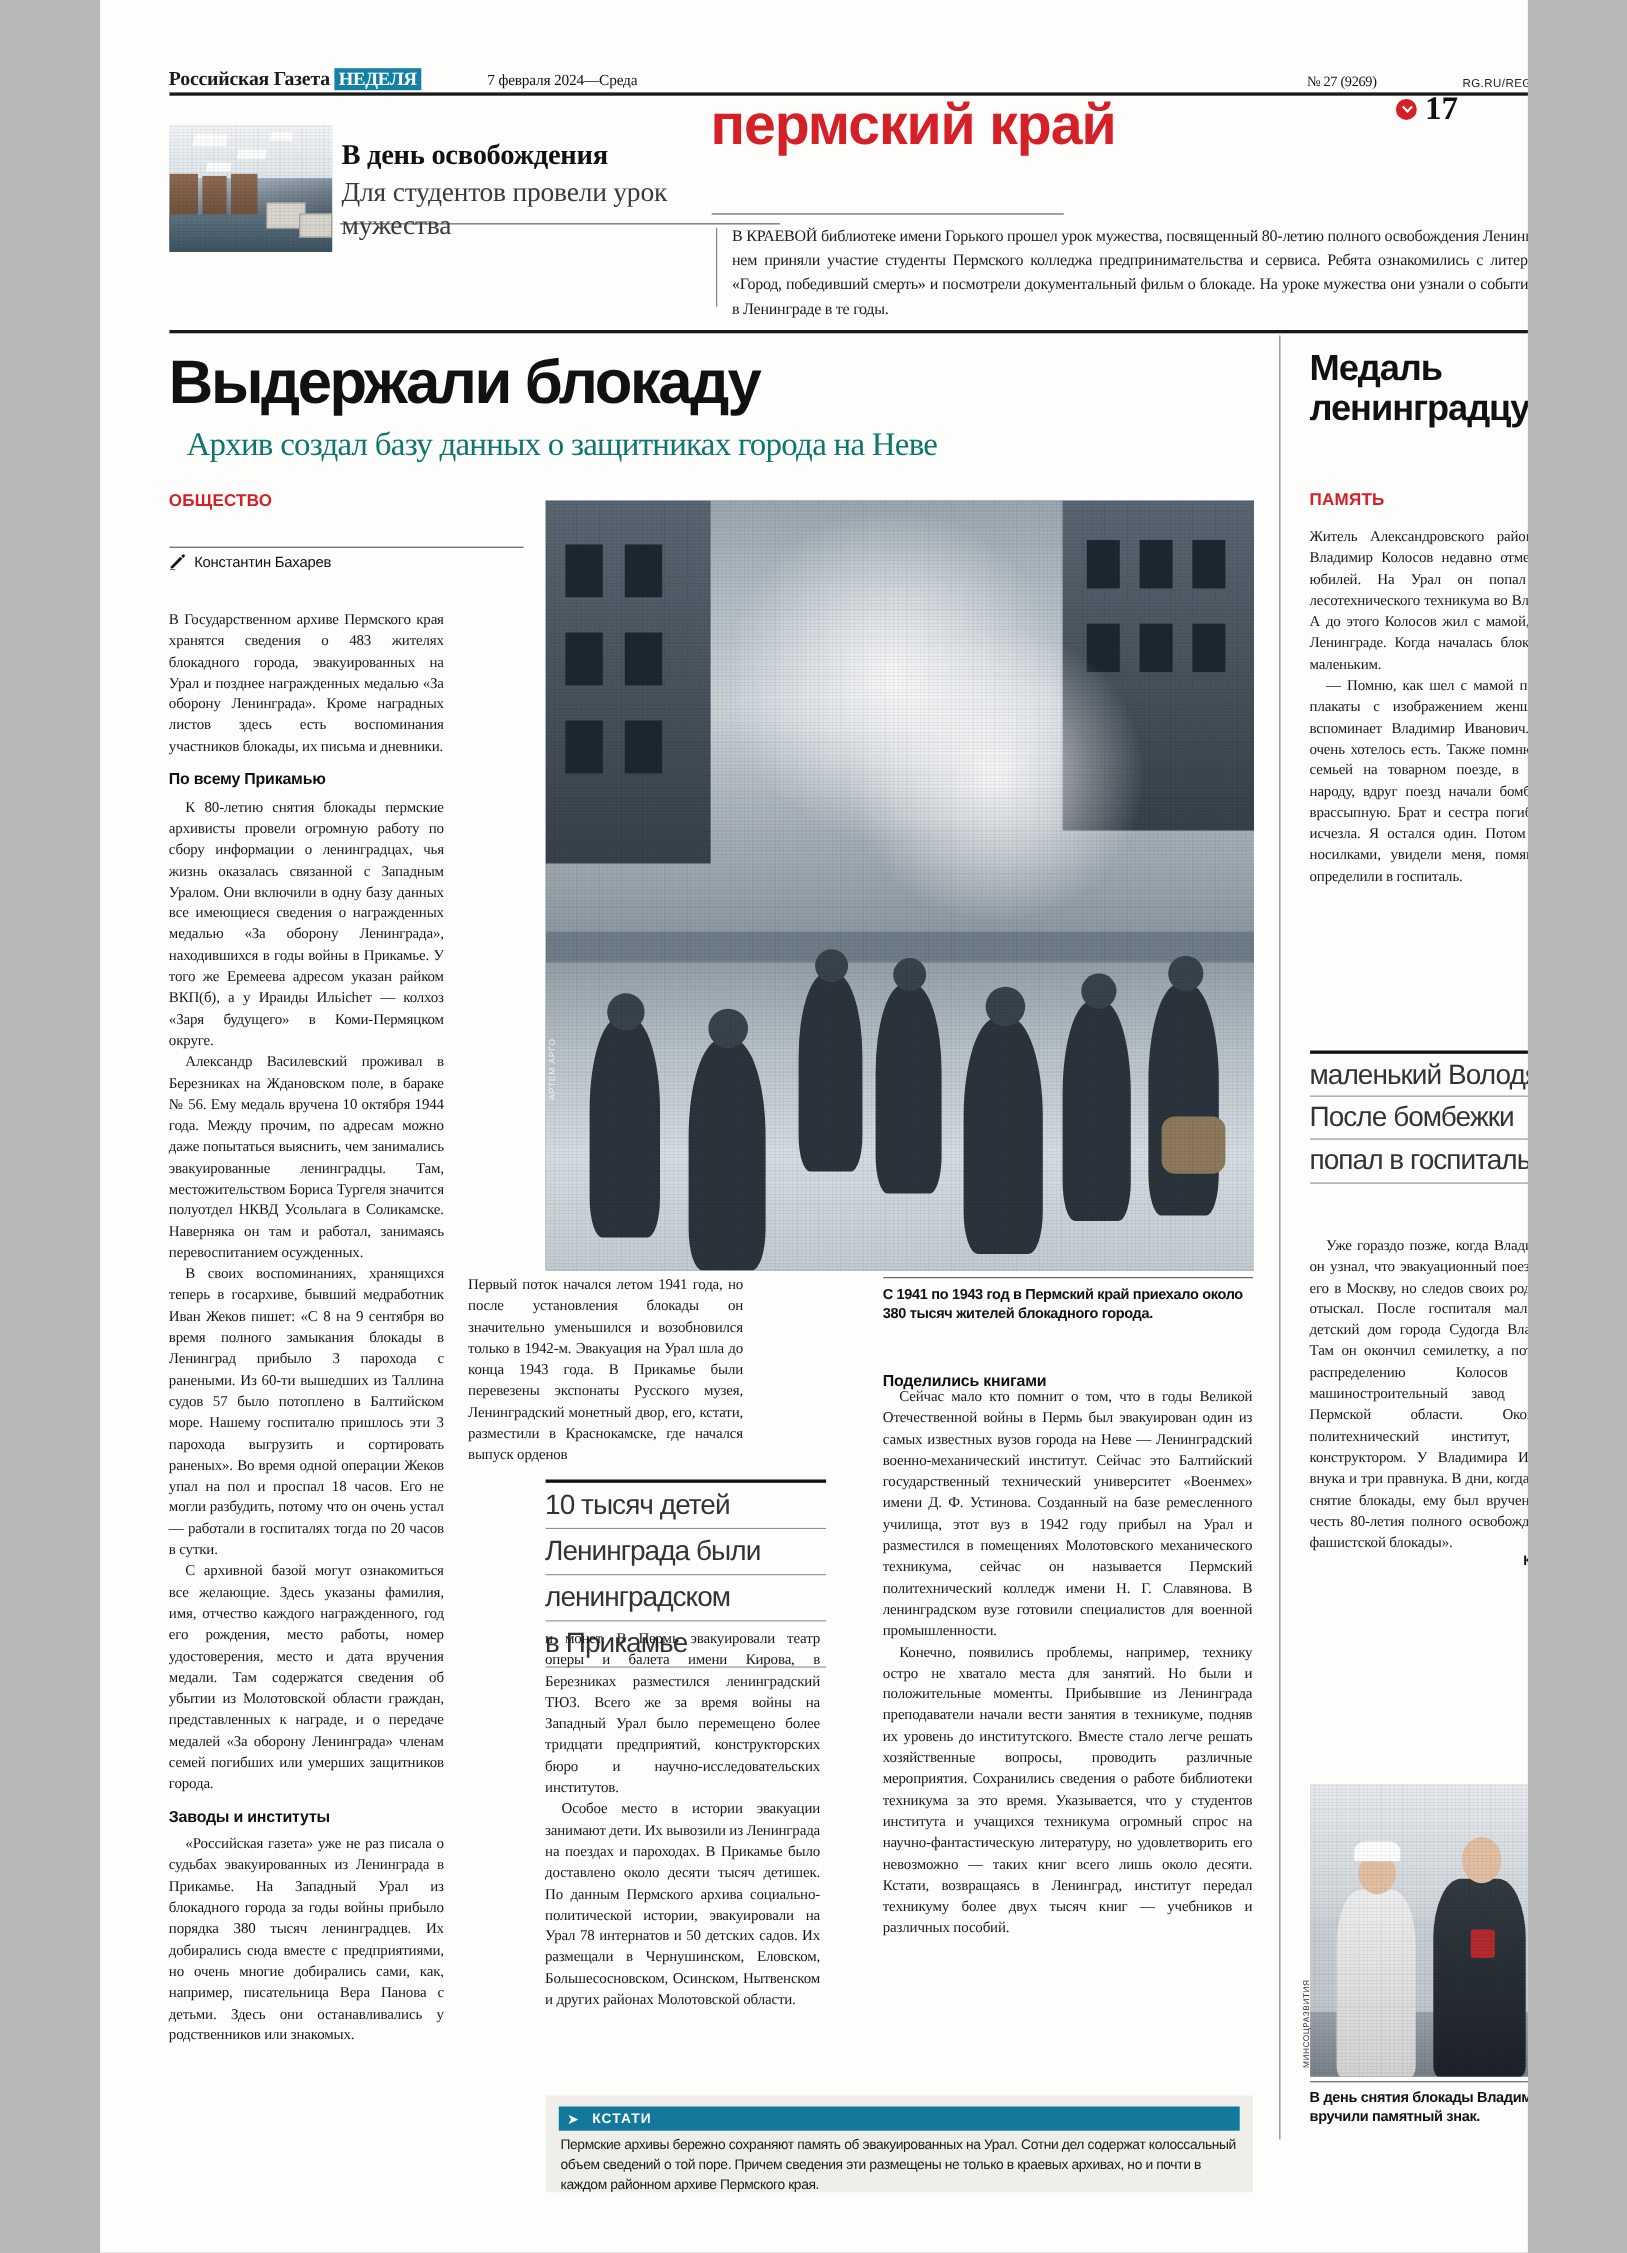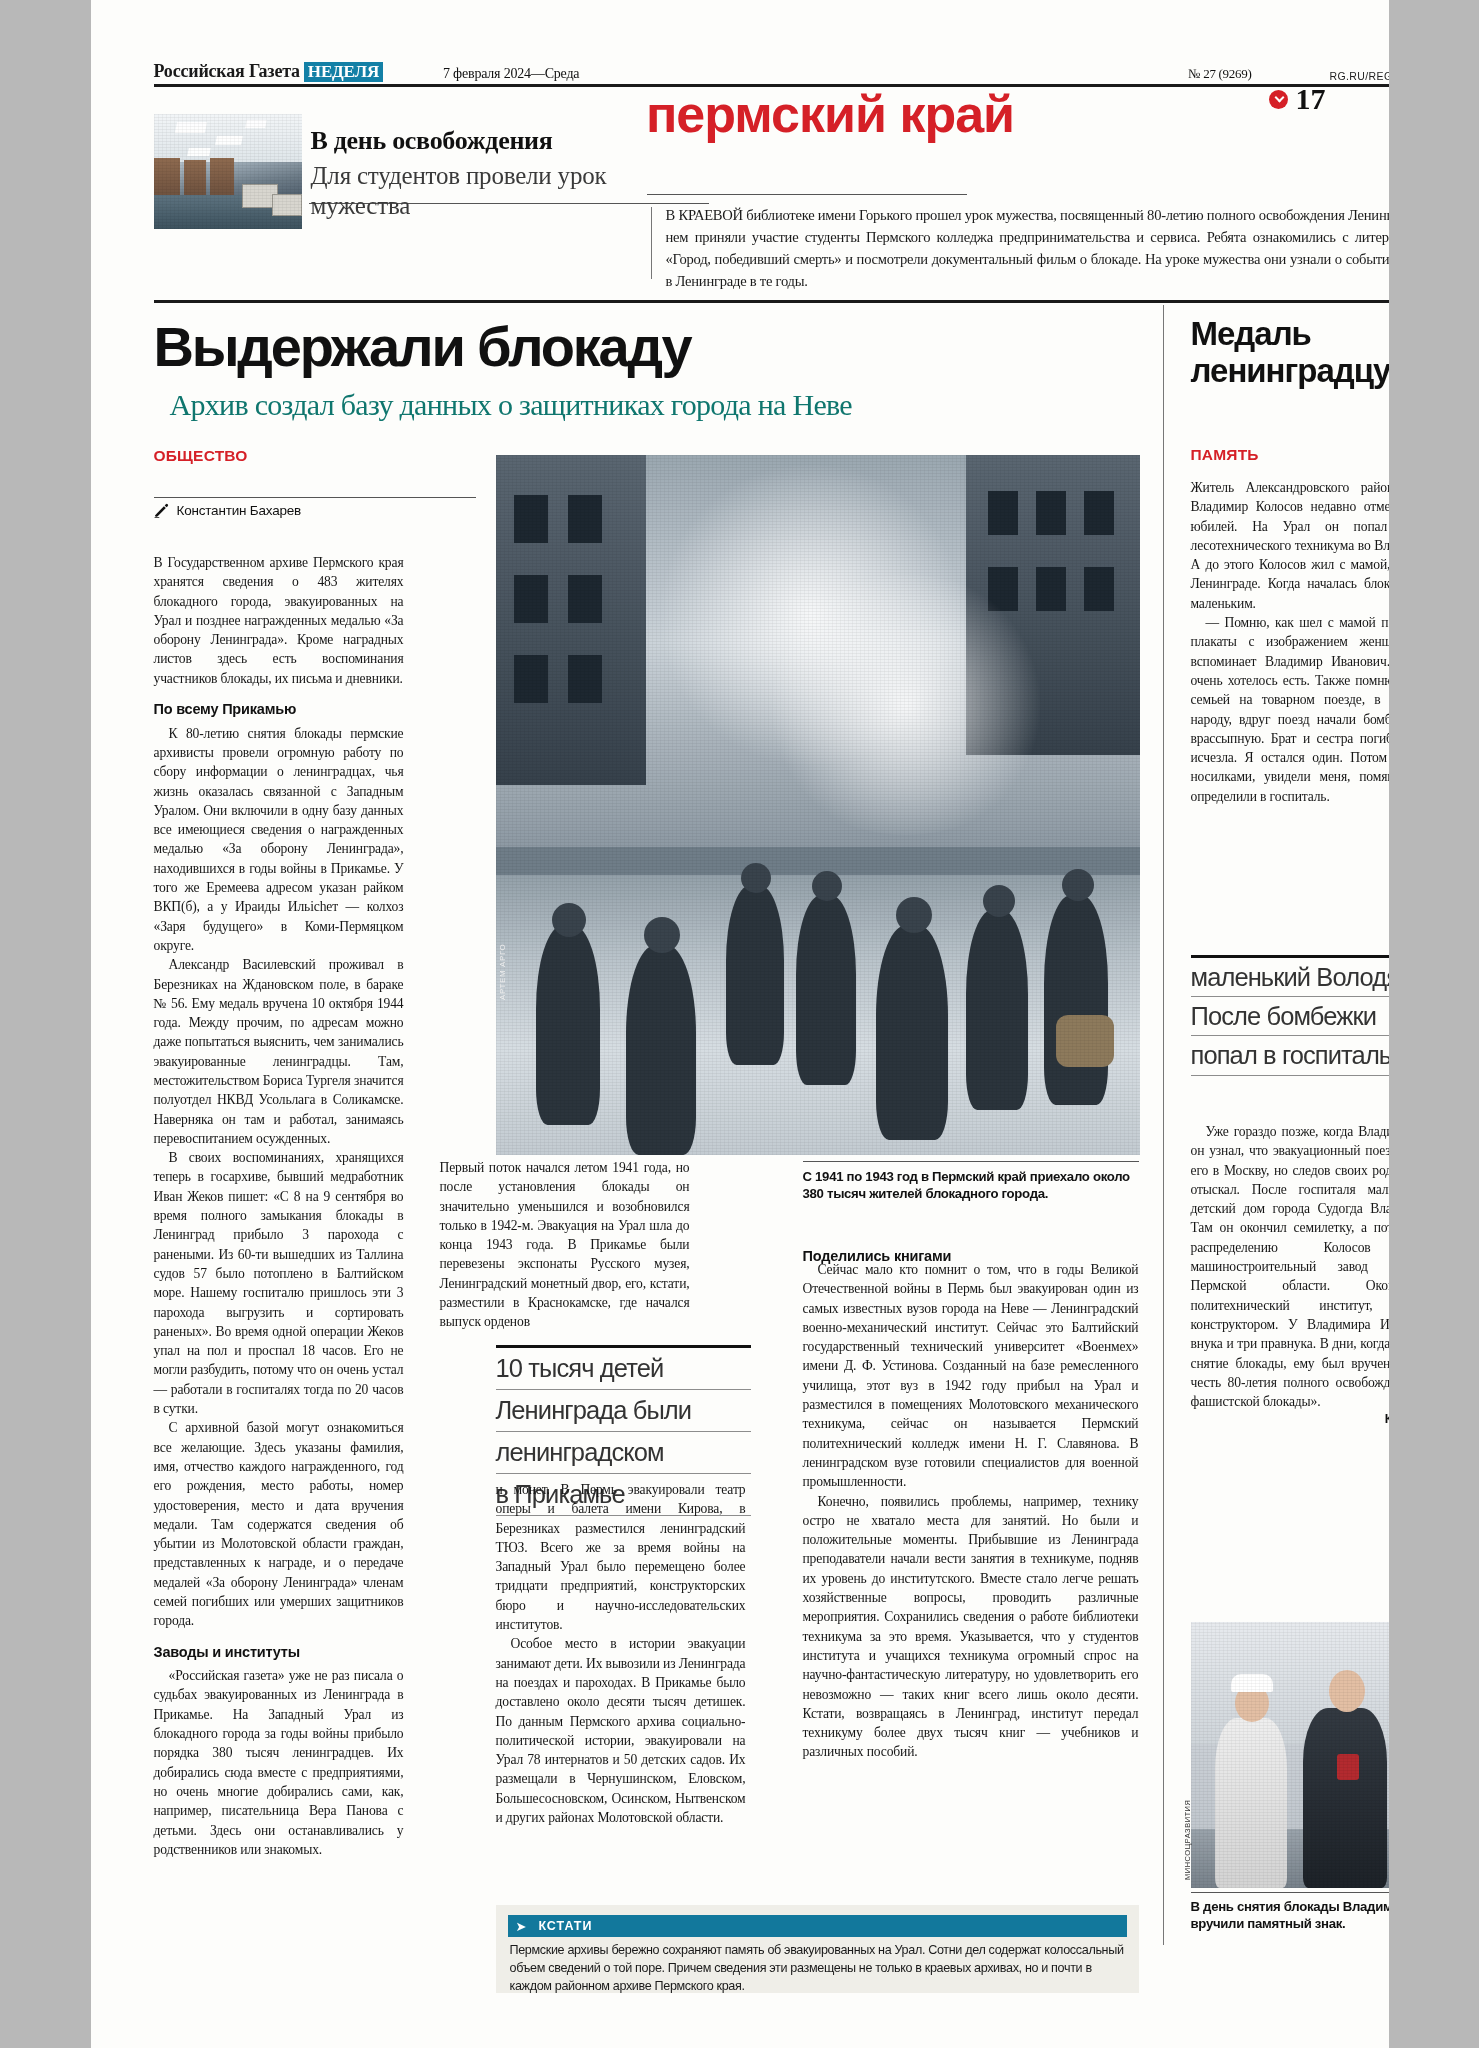--- a/index.html
+++ b/index.html
@@ -87,21 +87,21 @@
   .kicker-soc{
     position:absolute;left:63px;top:447px;
     font-family:"Liberation Sans",sans-serif;font-weight:700;font-size:15.5px;color:#d52027;
     letter-spacing:0.2px;
   }
   .byline-rule{position:absolute;left:63px;top:497px;width:322px;height:1px;background:#555;}
   .byline{position:absolute;left:63px;top:503px;width:322px;display:flex;align-items:center;gap:8px;}
   .byline-name{font-family:"Liberation Sans",sans-serif;font-size:13.5px;color:#111;letter-spacing:-0.2px;}
 
   #c1{left:63px;top:553px;width:250px;}
-  #c2{left:349px;top:1158px;width:250px;}
+  #c2{left:335px;top:1158px;width:250px;}
   #c3{left:405px;top:1480px;width:250px;}
   #c4{left:712px;top:1160px;width:336px;}
 
   
   .photo-main{
     position:absolute;left:405px;top:455px;width:644px;height:700px;overflow:hidden;
     background:#6f7d88;
   }
   .pm-sky{position:absolute;left:0;top:0;width:100%;height:56%;
     background:linear-gradient(180deg,#9aa7b0 0%,#b4bec6 25%,#cbd3d9 48%,#aab4bc 72%,#8d99a3 100%);}

